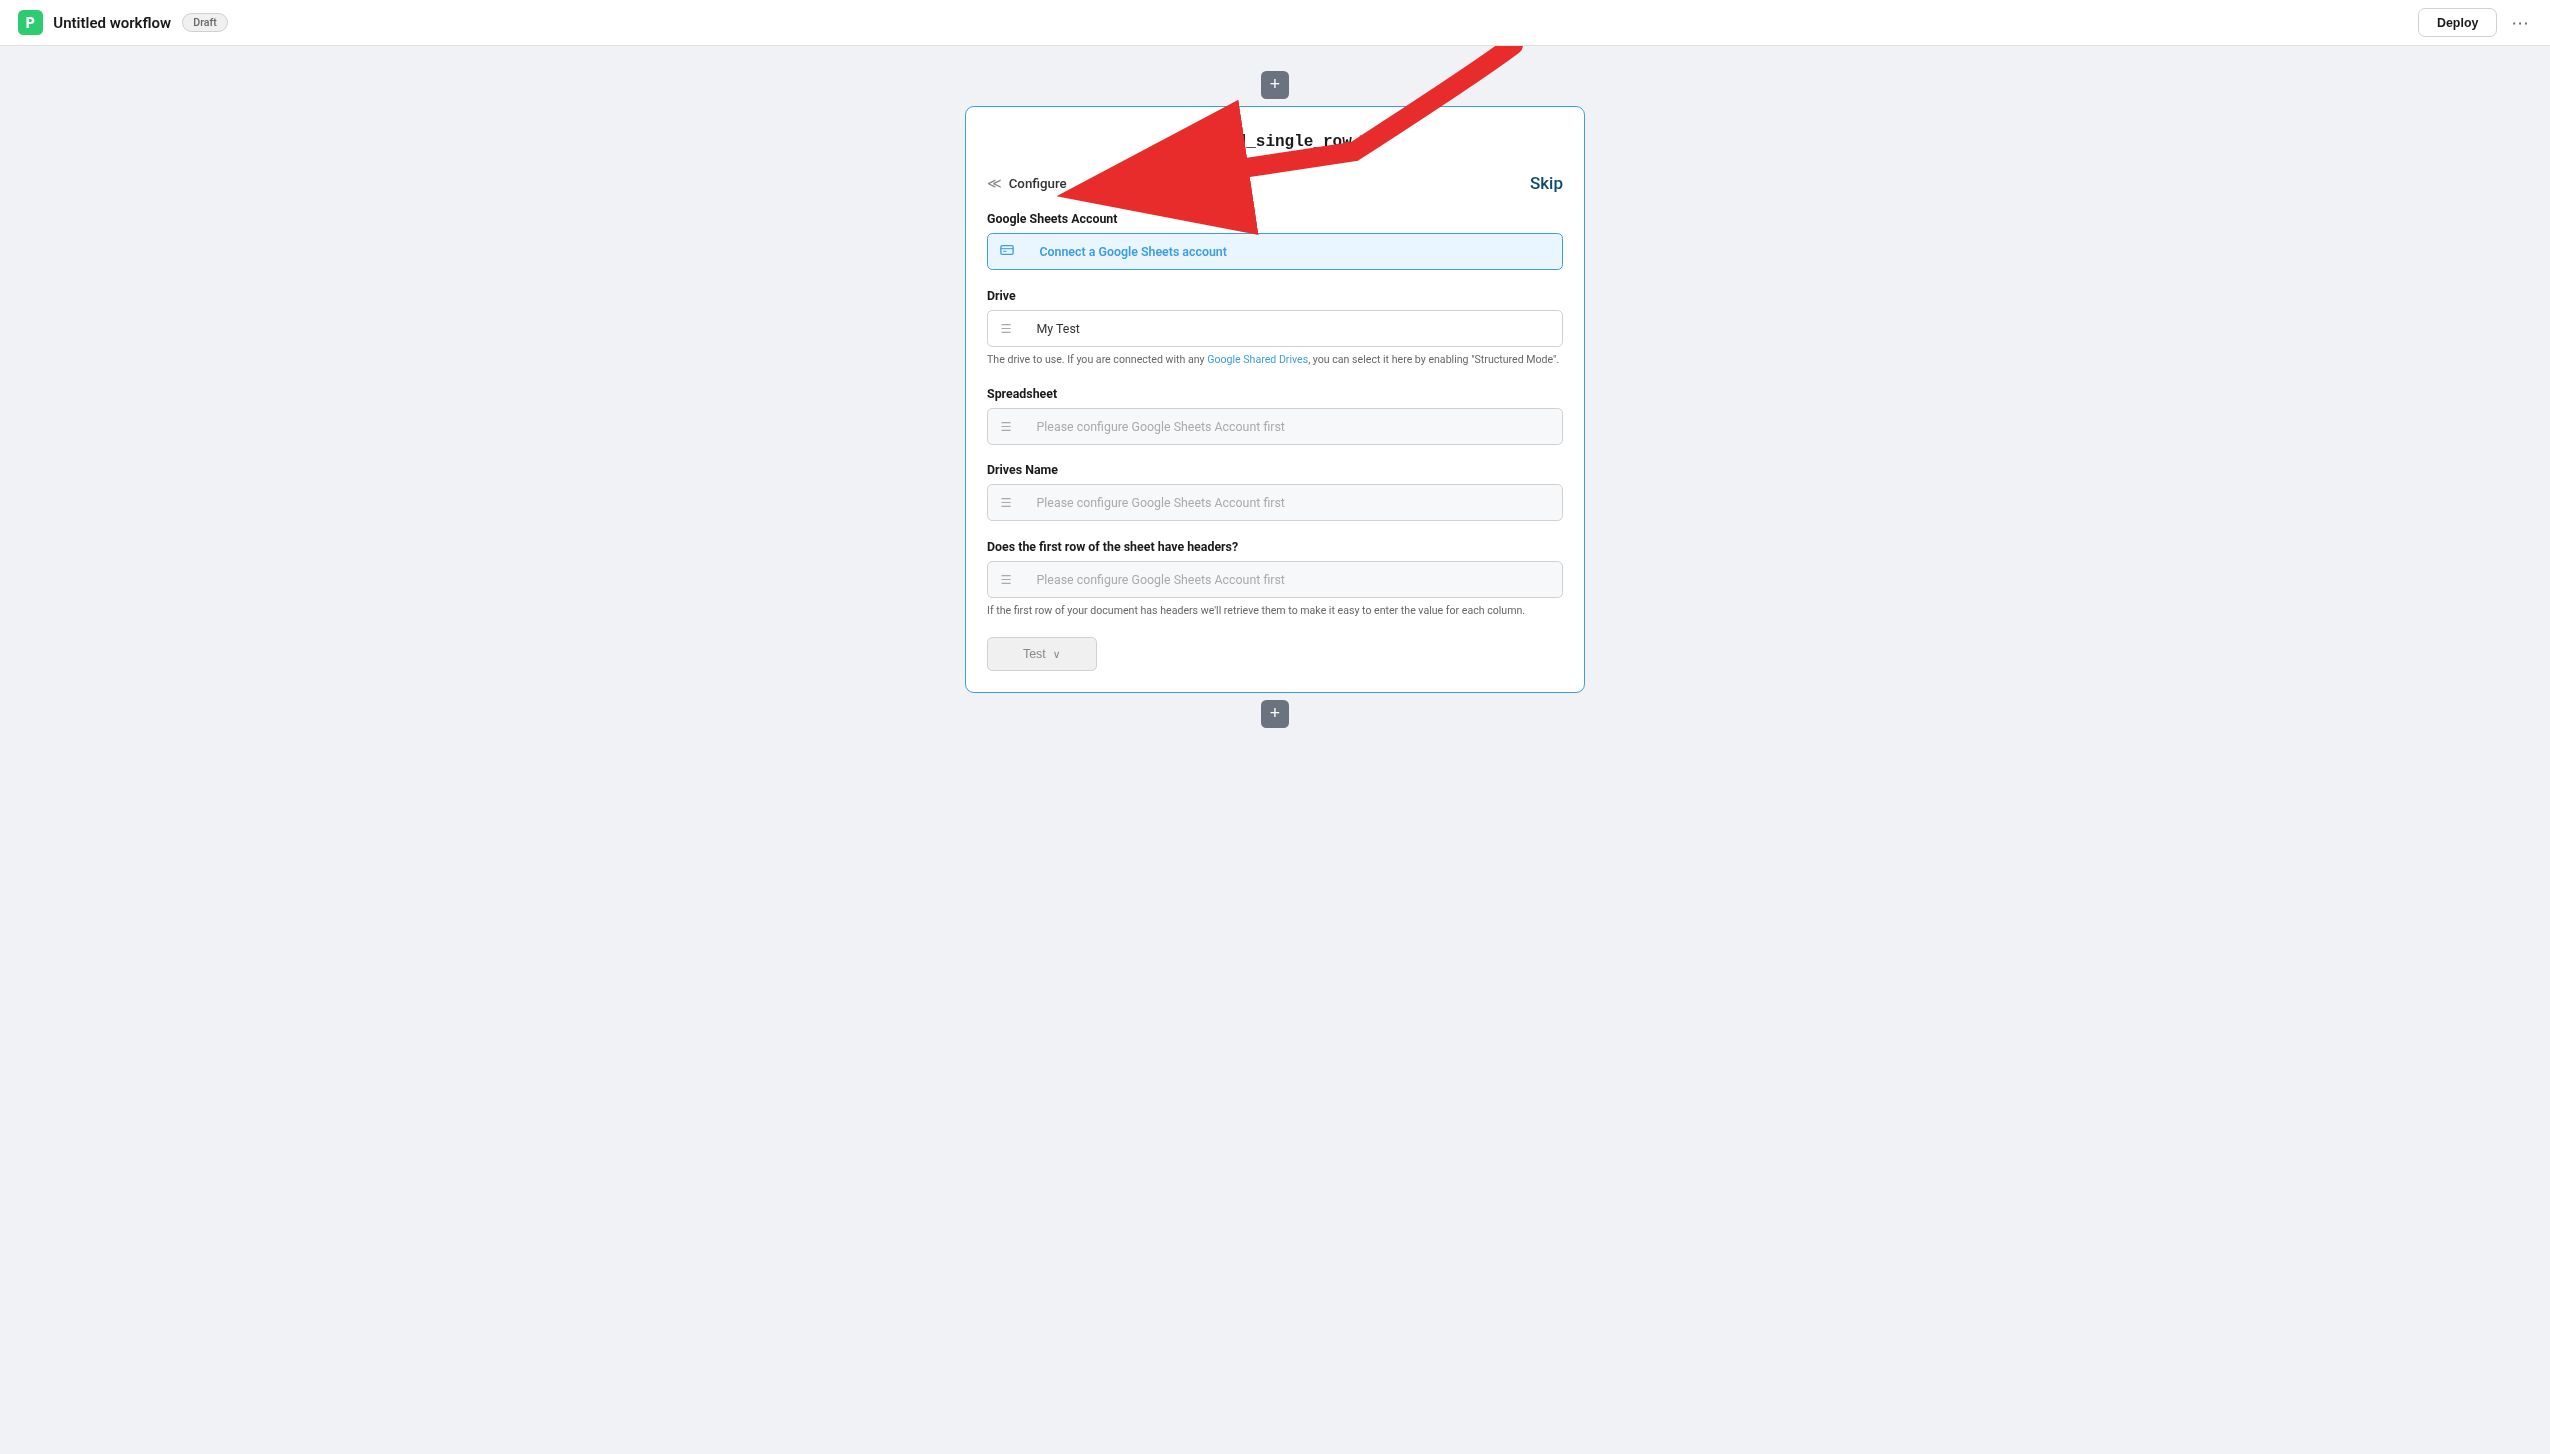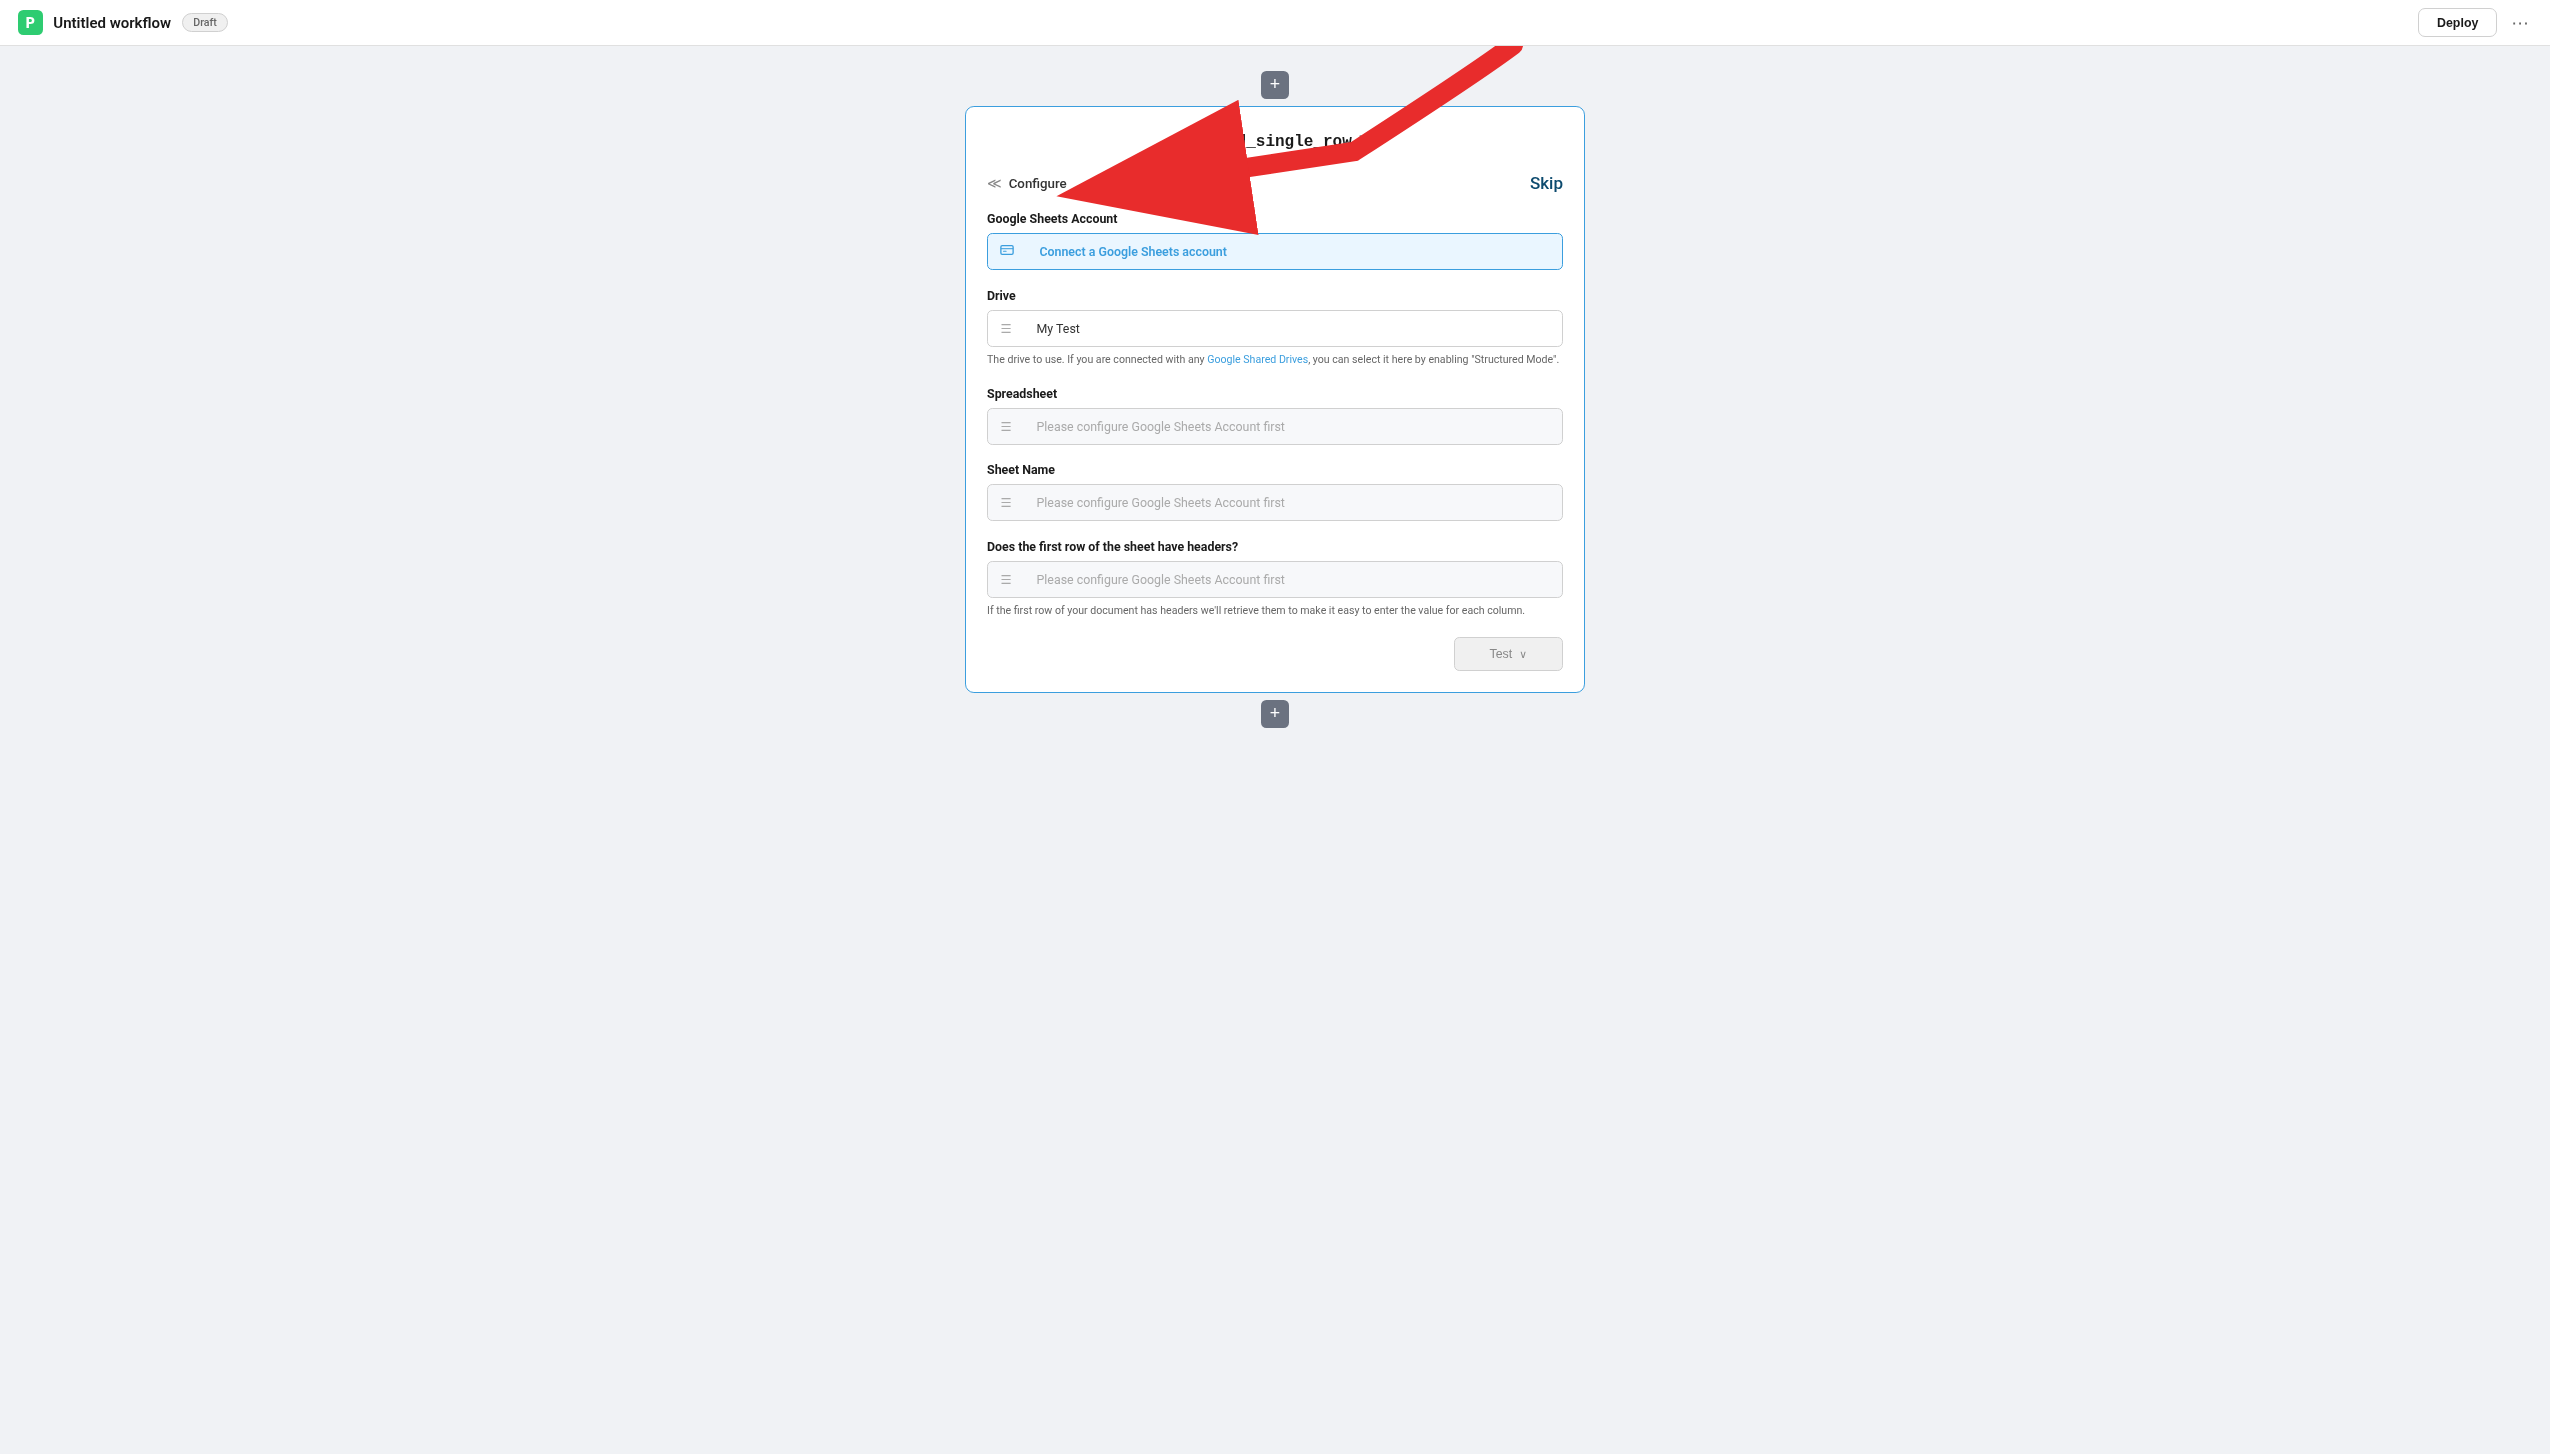--- a/index.html
+++ b/index.html
@@ -221,21 +221,21 @@
       line-height: 1.5;
     }
     .field-hint a {
       color: #3b9ede;
       text-decoration: none;
     }
 
     
     .test-row {
       display: flex;
-      justify-content: flex-end;
+      justify-content: flex-start;
       margin-top: 7px;
     }
     .test-btn {
       background: #f0f0f0;
       border: 0.9px solid #d0d0d0;
       border-radius: 5.3px;
       padding: 8.9px 35px;
       font-size: 12.4px;
       color: #888;
       cursor: pointer;
@@ -331,21 +331,21 @@
 
     <div class="field-group">
       <label class="field-label">Spreadsheet</label>
       <div class="field-input disabled">
         <span class="field-input-icon">☰</span>
         <span class="field-input-text">Please configure Google Sheets Account first</span>
       </div>
     </div>
 
     <div class="field-group">
-      <label class="field-label">Sheet Name</label>
+      <label class="field-label">Drives Name</label>
       <div class="field-input disabled">
         <span class="field-input-icon">☰</span>
         <span class="field-input-text">Please configure Google Sheets Account first</span>
       </div>
     </div>
 
     <div class="field-group">
       <label class="field-label">Does the first row of the sheet have headers?</label>
       <div class="field-input disabled">
         <span class="field-input-icon">☰</span>

